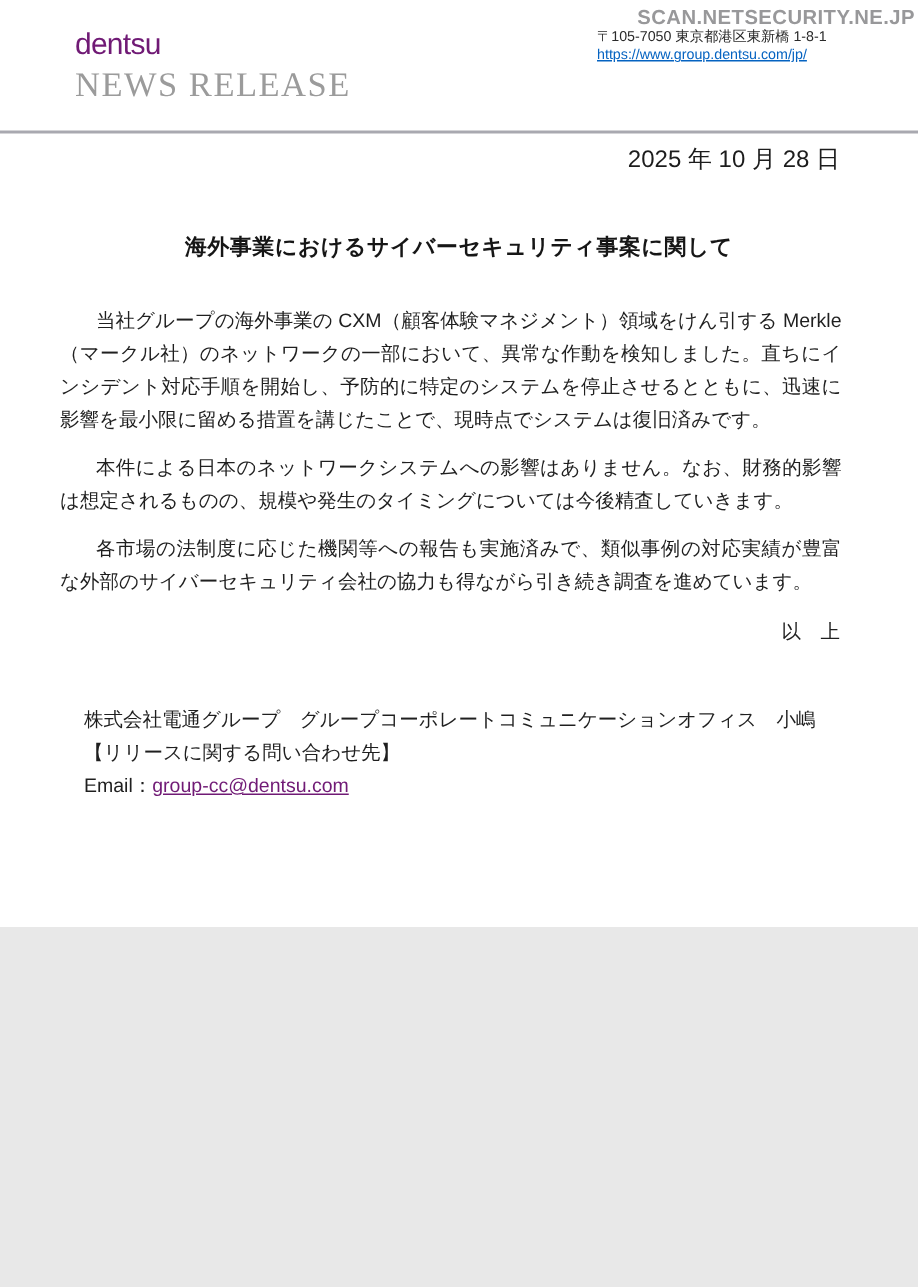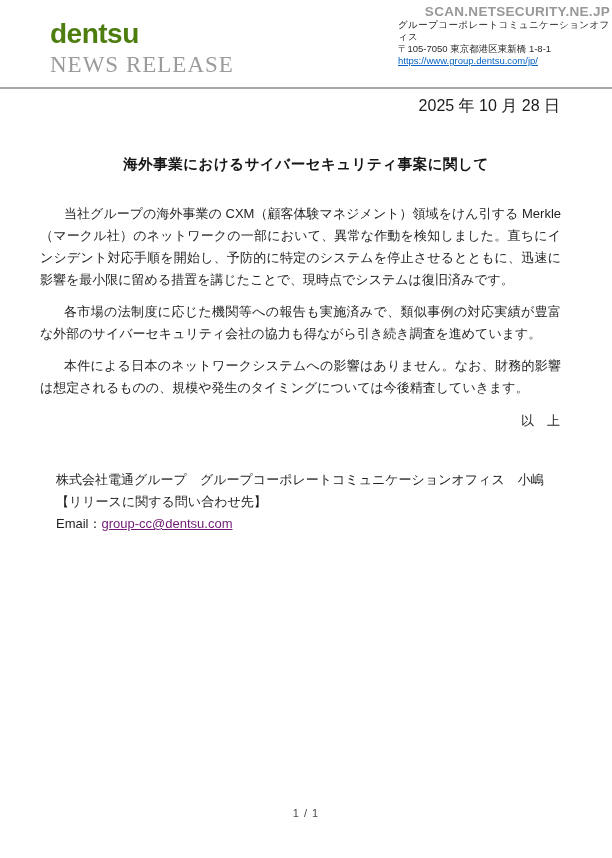--- a/index.html
+++ b/index.html
@@ -1,32 +1,32 @@
 <!DOCTYPE html>
 <html><head>
 <meta charset="utf-8">
 <style>
   html,body{margin:0;padding:0;background:#e8e8e8;}
   .page{
     position:relative;
-    width:612px;height:858px;
+    width:612px;height:618px;
     margin:0 auto;
     background:#ffffff;
     font-family:"Liberation Sans","DejaVu Sans",sans-serif;
     color:#212121;
     overflow:hidden;
   }
   .watermark{
     position:absolute;top:4px;right:2px;
     font-size:13.5px;font-weight:600;
     color:#98989a;letter-spacing:0.3px;
   }
   .logo-block{position:absolute;left:50px;top:20px;}
   .logo-dentsu{
-    font-size:28px;font-weight:bold;color:#4d7c0f;
+    font-size:20px;font-weight:normal;color:#701a75;
     letter-spacing:-0.5px;line-height:1;
   }
   .logo-sub{
     margin-top:5px;
     font-family:"Liberation Serif","DejaVu Serif",serif;
     font-size:23px;color:#9b9b9b;letter-spacing:1px;line-height:1;
   }
   .company-block{
     position:absolute;left:398px;top:19px;
     font-size:9.5px;line-height:12px;color:#2a2a2a;
@@ -73,37 +73,36 @@
 <div class="page">
 
   <div class="watermark">SCAN.NETSECURITY.NE.JP</div>
 
   <div class="logo-block">
     <div class="logo-dentsu">dentsu</div>
     <div class="logo-sub">NEWS RELEASE</div>
   </div>
 
   <div class="company-block">
-    <div class="company-office">グループコーポレートコミュニケーションオフィス</div>
     <div class="company-address">〒105-7050 東京都港区東新橋 1-8-1</div>
     <div>
       <a href="#" class="company-link">https://www.group.dentsu.com/jp/</a>
     </div>
   </div>
 
   <div class="header-rule"></div>
 
   <div class="date-line">2025 年 10 月 28 日</div>
 
   <div class="doc-title">海外事業におけるサイバーセキュリティ事案に関して</div>
 
   <div class="body-text">
     <p>当社グループの海外事業の CXM（顧客体験マネジメント）領域をけん引する Merkle（マークル社）のネットワークの一部において、異常な作動を検知しました。直ちにインシデント対応手順を開始し、予防的に特定のシステムを停止させるとともに、迅速に影響を最小限に留める措置を講じたことで、現時点でシステムは復旧済みです。</p>
+    <p>本件による日本のネットワークシステムへの影響はありません。なお、財務的影響は想定されるものの、規模や発生のタイミングについては今後精査していきます。</p>
     <p>各市場の法制度に応じた機関等への報告も実施済みで、類似事例の対応実績が豊富な外部のサイバーセキュリティ会社の協力も得ながら引き続き調査を進めています。</p>
-    <p>本件による日本のネットワークシステムへの影響はありません。なお、財務的影響は想定されるものの、規模や発生のタイミングについては今後精査していきます。</p>
   </div>
 
   <div class="closing">以　上</div>
 
   <div class="contact-block">
     <div>株式会社電通グループ　グループコーポレートコミュニケーションオフィス　小嶋</div>
     <div>【リリースに関する問い合わせ先】</div>
     <div>
       <span>Email：</span><a href="#" class="email-link">group-cc@dentsu.com</a>
     </div>

